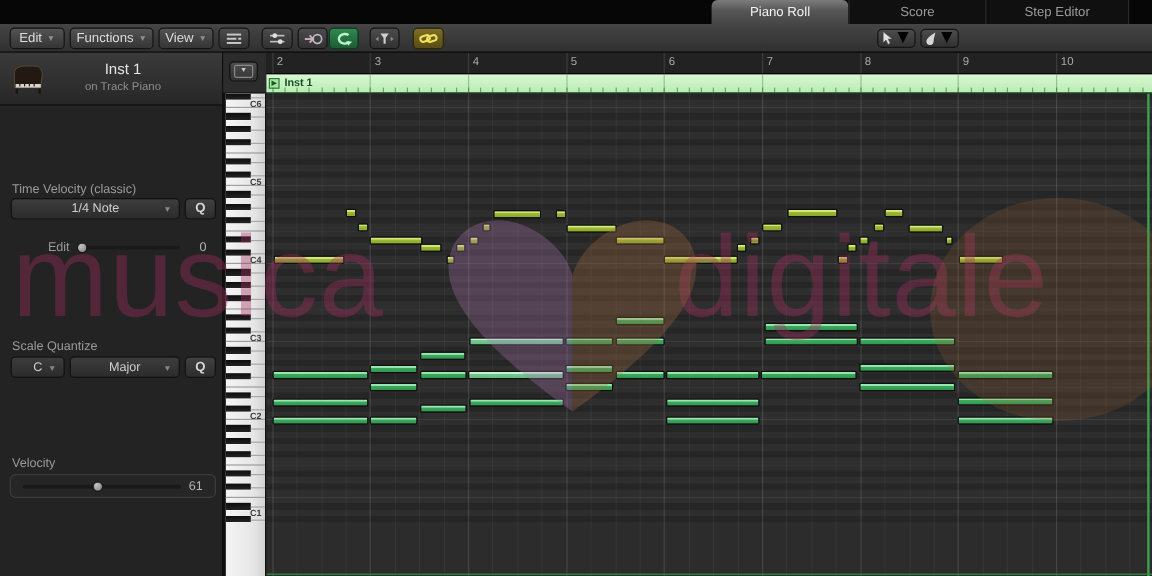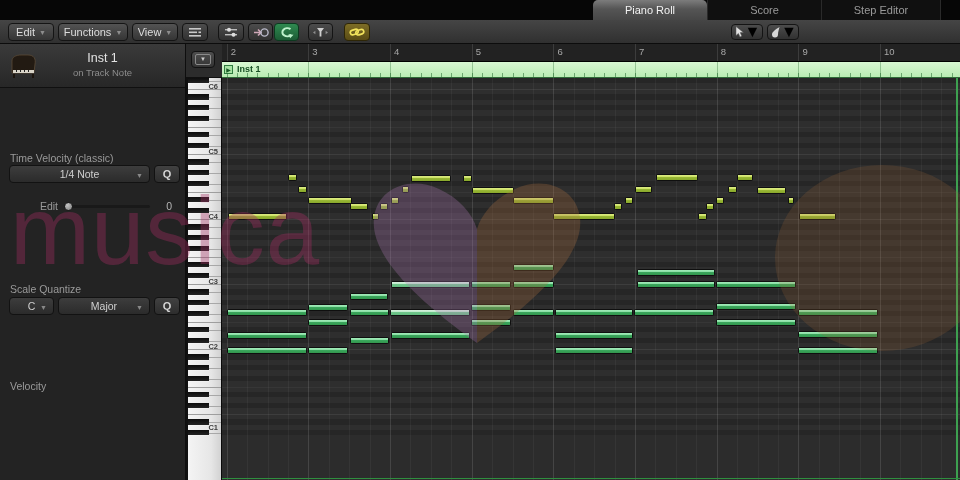--- a/index.html
+++ b/index.html
@@ -196,21 +196,21 @@
         <path d="M4,20 L4,8 C4,4 8,2 13,2 L20,2 C26,2 28,6 27,11 L26,20 Z" fill="#221a12" stroke="#5a4a36" stroke-width="0.8"></path>
         <rect x="5" y="17" width="21" height="3" fill="#d9d4c8"></rect>
         <rect x="8" y="17" width="1" height="2" fill="#222"></rect>
           <rect x="12" y="17" width="1" height="2" fill="#222"></rect>
         <rect x="16" y="17" width="1" height="2" fill="#222"></rect>
           <rect x="20" y="17" width="1" height="2" fill="#222"></rect>
         <rect x="5" y="21" width="2" height="4" fill="#1c140d"></rect>
           <rect x="24" y="21" width="2" height="4" fill="#1c140d"></rect>
         </svg>
       <div id="trk-title">Inst 1</div>
-      <div id="trk-sub">on Track Note</div>
+      <div id="trk-sub">on Track Piano</div>
     </div>
 
     <div class="ins-label" style="left:10px;top:108px;">Time Velocity (classic)</div>
     <div class="drop" style="left:9px;top:121px;width:141px;">
       <span>1/4 Note</span>
       <span class="caret">▼</span>
       </div>
     <div class="qbtn" style="left:154px;top:121px;">Q</div>
 
     <div class="srow" style="top:155px;">
@@ -226,20 +226,26 @@
       <span>C</span>
       <span class="caret">▼</span>
       </div>
     <div class="drop" style="left:58px;top:253px;width:92px;">
       <span>Major</span>
       <span class="caret">▼</span>
       </div>
     <div class="qbtn" style="left:154px;top:253px;">Q</div>
 
     <div class="ins-label" style="left:10px;top:336px;">Velocity</div>
+    <div id="vel-box">
+      <div class="track">
+          <div class="thumb" id="th-vel" style="left: calc(47% - 4px);"></div>
+        </div>
+      <span class="sval">61</span>
+    </div>
   </div>
 
   <div id="corner">
     <div class="btn">
         <span>▼</span>
       </div>
   </div>
 
   <div id="ruler">
       <div class="bartick" style="left: 4.7px;"></div>
@@ -590,19 +596,20 @@
       <div class="note nt1" style="left: 5px; top: 269px; width: 80px;"></div>
       <div class="note nt1" style="left: 86px; top: 269px; width: 40px;"></div>
       <div class="note nt1" style="left: 333px; top: 269px; width: 78px;"></div>
       <div class="note nt1" style="left: 576px; top: 269px; width: 80px;"></div>
       <div id="redge"></div>
       <div id="bedge"></div>
     </div>
 
   <div id="wm">
     <span class="wmtext" style="left:10px;">musica</span>
+    <span class="wmtext" style="left:562px;">digitale</span>
     <div id="wm-blob"></div>
     <svg width="250" height="185" viewBox="0 0 250 185" style="position:absolute;left:352px;top:163px;">
       <path d="M125,180 C58,132 18,90 22,55 C25,26 57,12 87,26 C107,35 120,50 125,66 Z" fill="rgba(172,120,178,0.30)"></path>
       <path d="M125,180 C192,132 232,90 228,55 C225,26 193,12 163,26 C143,35 130,50 125,66 Z" fill="rgba(170,110,62,0.30)"></path>
     </svg>
   </div>
 </div>
 
 </body></html>

